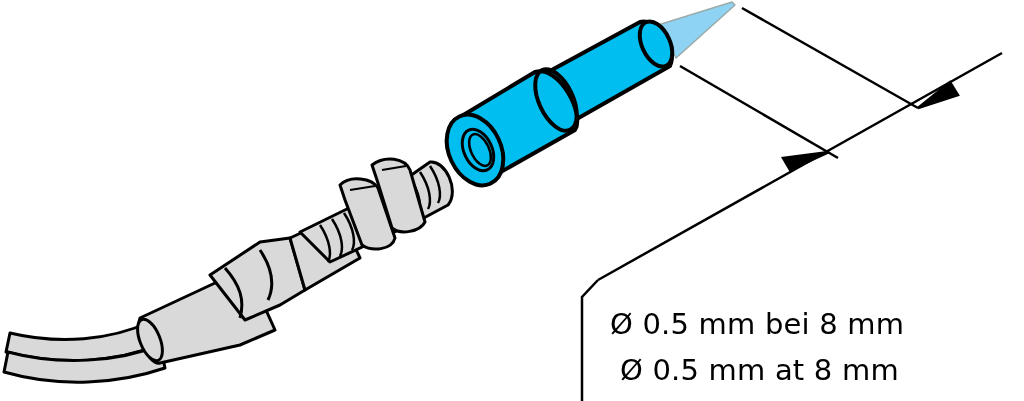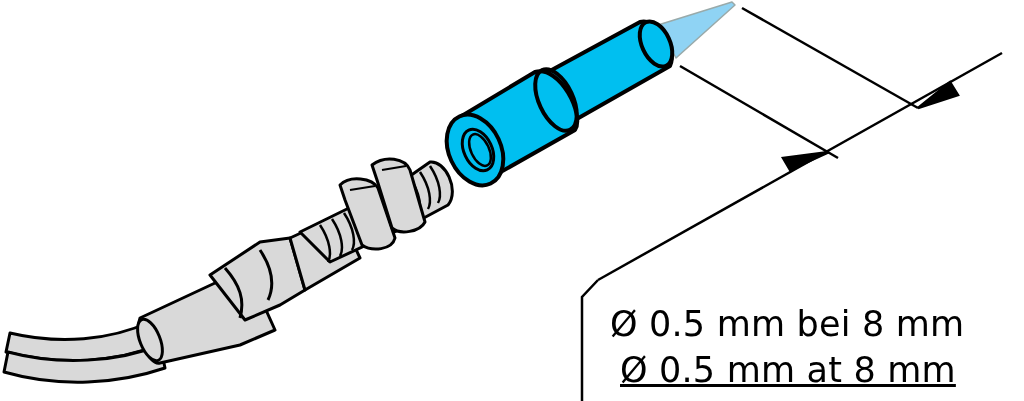--- a/index.html
+++ b/index.html
@@ -8,27 +8,27 @@
     svg { position: absolute; left: 0; top: 0; }
     .label-box {
       position: absolute;
       left: 582px; top: 284px;
       width: 442px; height: 117px;
       font-family: "DejaVu Sans", sans-serif;
       color: #000;
     }
     .label-line {
       position: absolute;
-      font-size: 35px;
+      font-size: 29px;
       line-height: 40px;
       white-space: nowrap;
       letter-spacing: 0.2px;
     }
     .line-de { left: 28px; top: 20px; }
-    .line-en { left: 38px; top: 66px; text-decoration: underline; }
+    .line-en { left: 38px; top: 66px; }
   </style>
 </head>
 <body>
 
 <div class="stage">
   <svg width="1024" height="401" viewBox="0 0 1024 401" xmlns="http://www.w3.org/2000/svg">
 
     <g stroke="#000" stroke-width="3" fill="#d9d9d9" stroke-linejoin="round">
       <path d="M10 333 C 60 345, 110 340, 150 322 L 158 345 C 118 362, 60 366, 6 352 Z"></path>
       <path d="M8 352 C 60 366, 118 362, 160 345 L 165 368 C 118 384, 60 388, 4 372 Z"></path>

